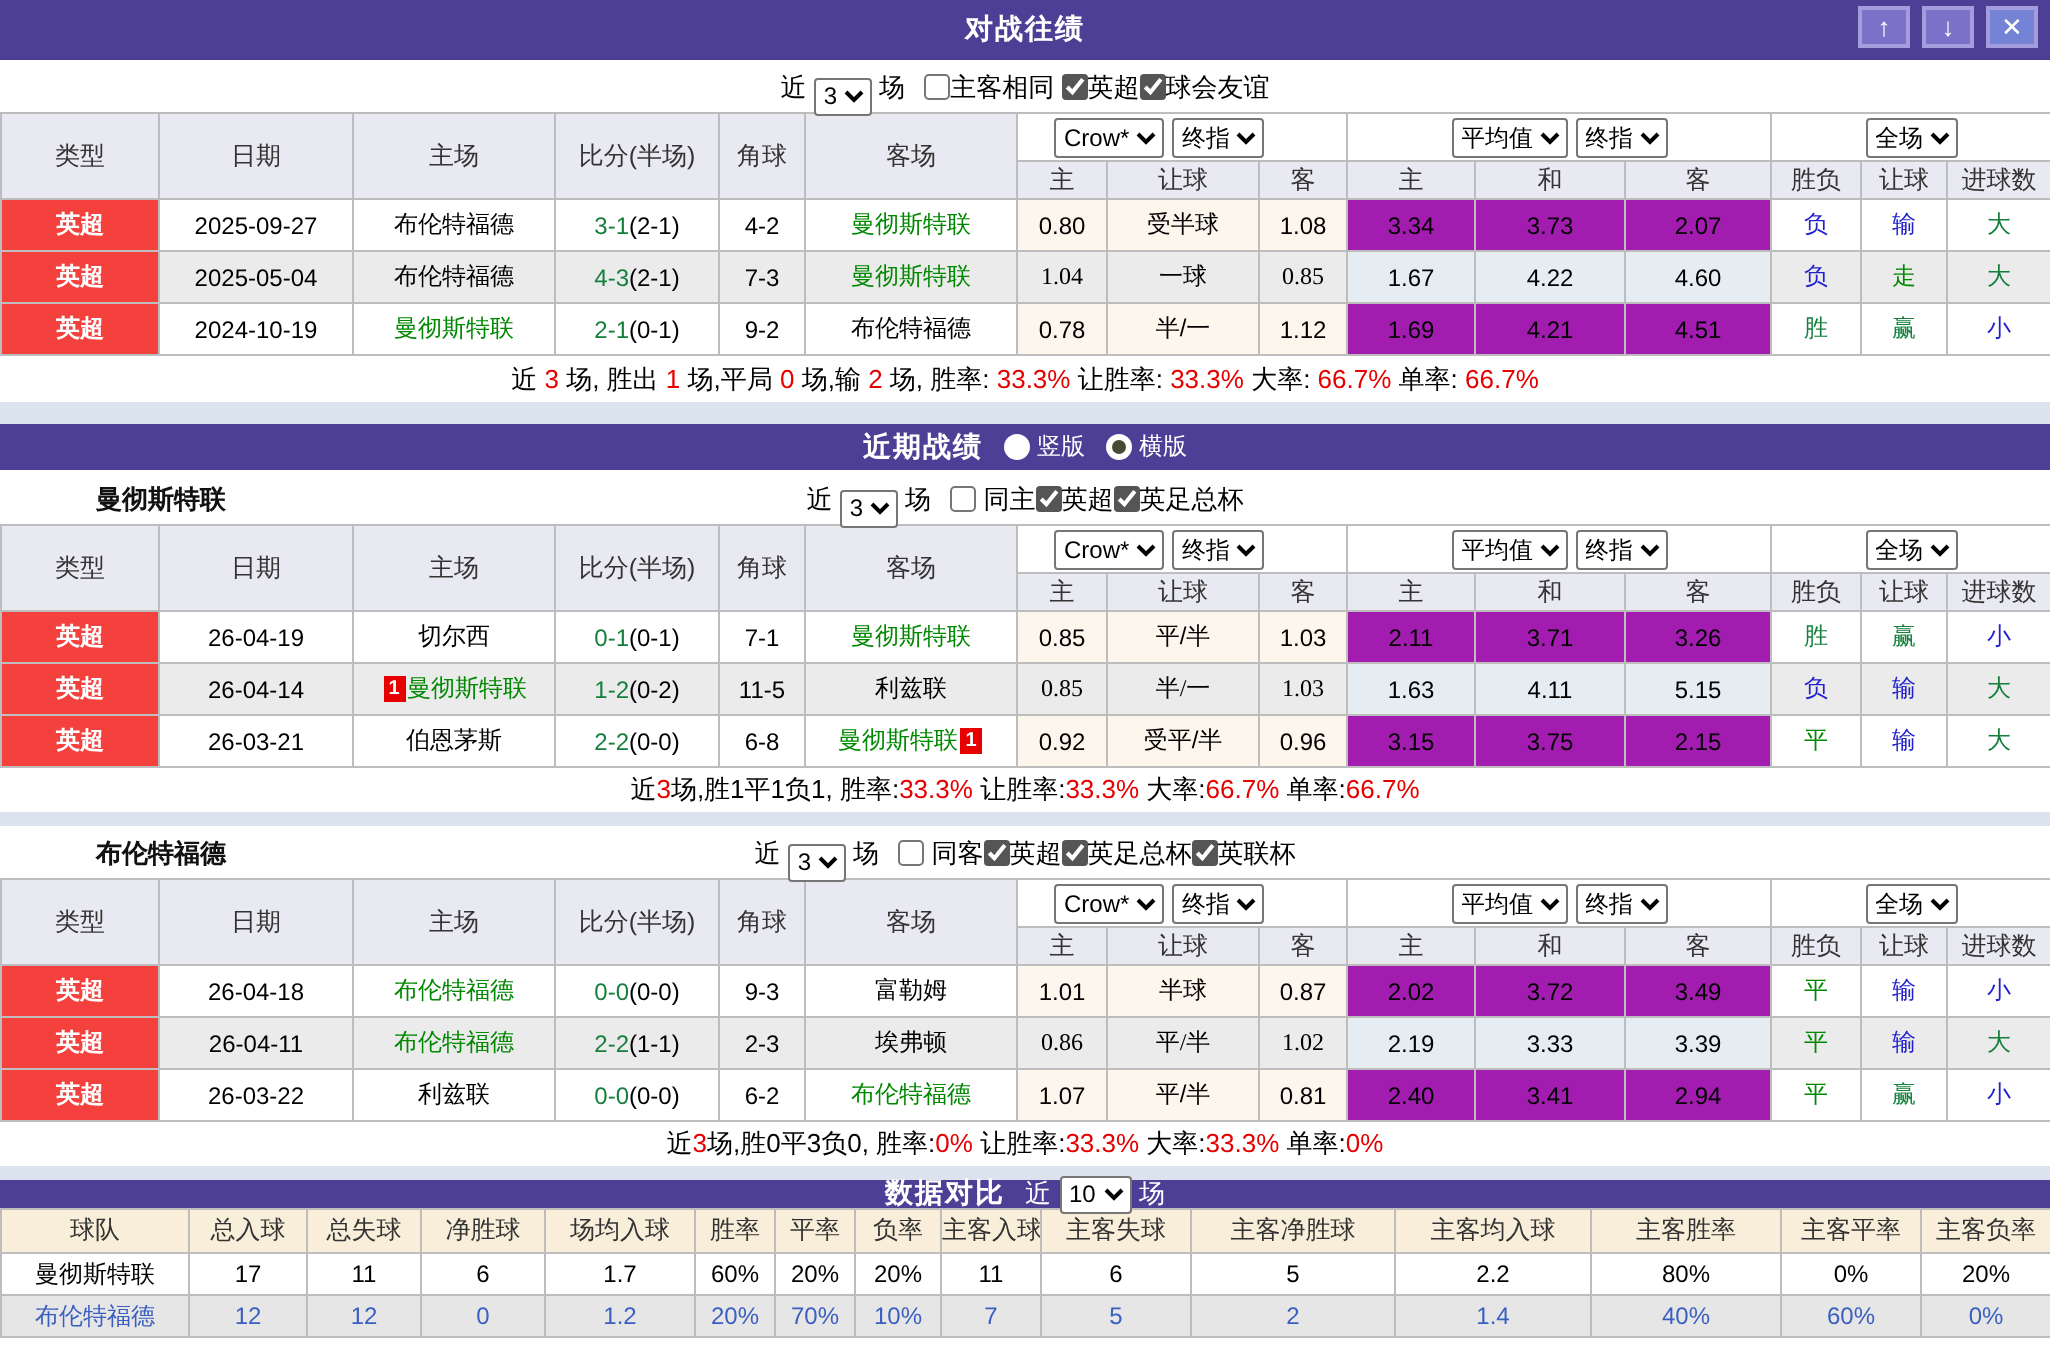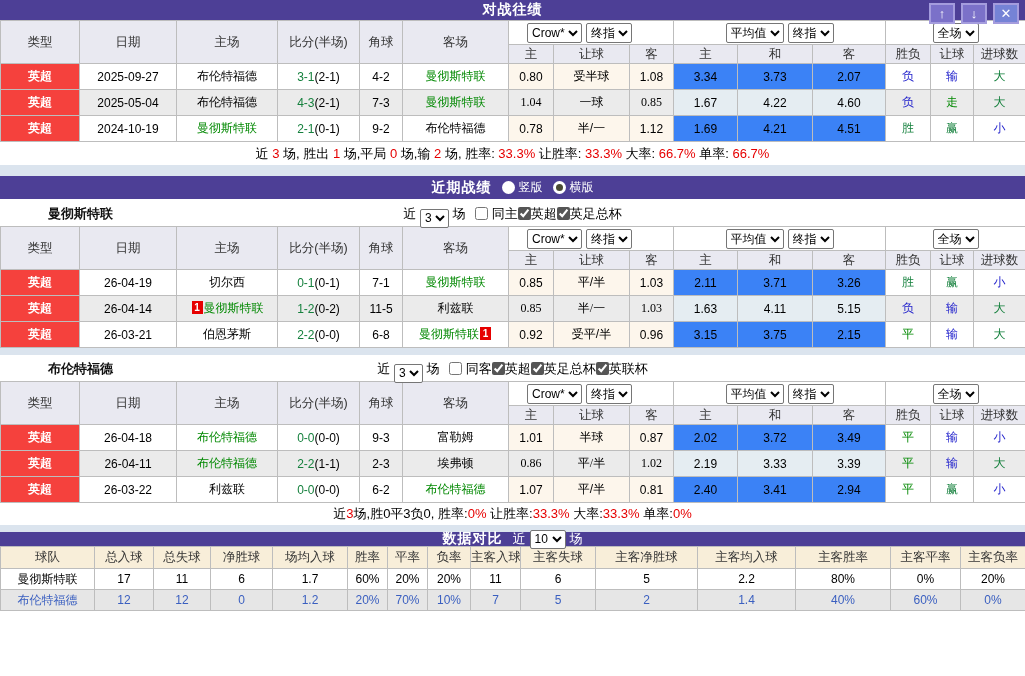--- a/index.html
+++ b/index.html
@@ -2,21 +2,21 @@
 <html><head>
 <meta charset="utf-8">
 <style>
   * { margin:0; padding:0; box-sizing:border-box; }
   html,body { background:#fff; }
   body { font-family:"Liberation Sans","DejaVu Sans",sans-serif; width:1025px; }
   .page { width:1025px; height:676px; overflow:hidden; background:#fff; }
 
   
   .bar { background:#4d3f96; color:#fff; position:relative; display:flex; align-items:center; justify-content:center; }
-  .bar1 { height:20px; }
+  .bar1 { height:30px; }
   .bar2 { height:23px; margin-top:0;align-items:center; }
   .bar3 { height:14px; }
   .bar-title { font-size:14px; font-weight:bold; letter-spacing:1px; }
   .winbtns { position:absolute; right:6px; top:3px; display:flex; gap:6px; }
   .winbtn { width:26px; height:21px; background:#7b71c9; border:2px solid #a49cdd; color:#fff; font-size:13px; font-weight:bold; line-height:17px; text-align:center; cursor:pointer; }
   .winbtn.close { background:#7583d6; }
 
   
   .radio { width:13px; height:13px; border-radius:50%; background:#fff; display:inline-block; vertical-align:-2px; margin:0 4px 0 10px; position:relative; }
   .radio.sel::after { content:""; position:absolute; left:3px; top:3px; width:7px; height:7px; border-radius:50%; background:#4a4a34; }
@@ -33,21 +33,21 @@
   table { border-collapse:collapse; table-layout:fixed; width:1025px; font-size:12px; }
   th, td { border:1px solid #bdbdbd; text-align:center; overflow:hidden; white-space:nowrap; }
   thead th { background:#e9e9f1; font-weight:normal; color:#333; font-size:12.5px; }
   tr.selrow th.selcell { background:#fff; height:24px; }
   tr.selrow th.selcell select { font-size:12px; height:20px; border:1px solid #767676; background:#fff; border-radius:2px; margin:0 2px; }
   .selcell.left { text-align:left; padding-left:16px; }
   tr.subrow th { height:19px; }
   tbody td { height:26px; background:#fff; color:#000; }
   td.lg { background:#f5413d; color:#fff; font-weight:bold; }
   td.cr { background:#fdf6ec; }
-  td.bl { background:#3b82f6; }
+  td.bl { background:#a21caf; }
   tr.alt td { background:#ebebeb; }
   tr.alt td.cr { background:#ebebeb;font-family:Liberation Serif, serif; }
   tr.alt td.bl { background:#e5edf2; }
   tr.alt td.lg { background:#f5413d; }
   .t-r { color:#15803d; }
   .t-b { color:#2222cc; }
   .t-g { color:#008800; }
   .badge { display:inline-block; background:#e60000; color:#fff; font-size:10px; font-weight:bold; width:11px; height:13px; line-height:13px; text-align:center; vertical-align:1px; margin:0 1px; }
 
   
@@ -71,20 +71,27 @@
 
   <div class="bar bar1">
     <span class="bar-title">对战往绩</span>
     <span class="winbtns">
       <span class="winbtn">↑</span>
       <span class="winbtn">↓</span>
       <span class="winbtn close">✕</span>
     </span>
   </div>
 
+  <div class="filter">
+    <span>近</span>
+    <select><option>3</option></select>
+    <span>场</span>
+    <label class="cbgroup"><input type="checkbox" style=""><span>主客相同</span></label>
+    <label><input type="checkbox" checked="" style=""><span>英超</span></label><label><input type="checkbox" checked="" style=""><span>球会友谊</span></label>
+  </div>
 
   <table>
     <colgroup>
         <col style="width:79px">
         <col style="width:97px">
         <col style="width:101px">
         <col style="width:82px">
         <col style="width:43px">
         <col style="width:106px">
         <col style="width:45px">
@@ -297,20 +304,21 @@
           <td class="bl"><span>3.15</span></td>
           <td class="bl"><span>3.75</span></td>
           <td class="bl"><span>2.15</span></td>
           <td class="t-g"><span>平</span></td>
           <td class="t-b"><span>输</span></td>
           <td class="t-r"><span>大</span></td>
         </tr>
       </tbody>
   </table>
 
+  <div class="summary" style="height:22px;line-height:22px;"><span>近</span><span class="seg-r">3</span><span>场,胜1平1负1, 胜率:</span><span class="seg-r">33.3%</span><span> 让胜率:</span><span class="seg-r">33.3%</span><span> 大率:</span><span class="seg-r">66.7%</span><span> 单率:</span><span class="seg-r">66.7%</span></div>
   <div class="gap g2"></div>
 
   <div class="filter">
     <span class="team-label">布伦特福德</span>
     <span>近</span>
     <select><option>3</option></select>
     <span>场</span>
     <label class="cbgroup"><input type="checkbox" style=""> <span>同客</span></label><label><input type="checkbox" checked="" style=""><span>英超</span></label><label><input type="checkbox" checked="" style=""><span>英足总杯</span></label><label><input type="checkbox" checked="" style=""><span>英联杯</span></label>
   </div>
 

